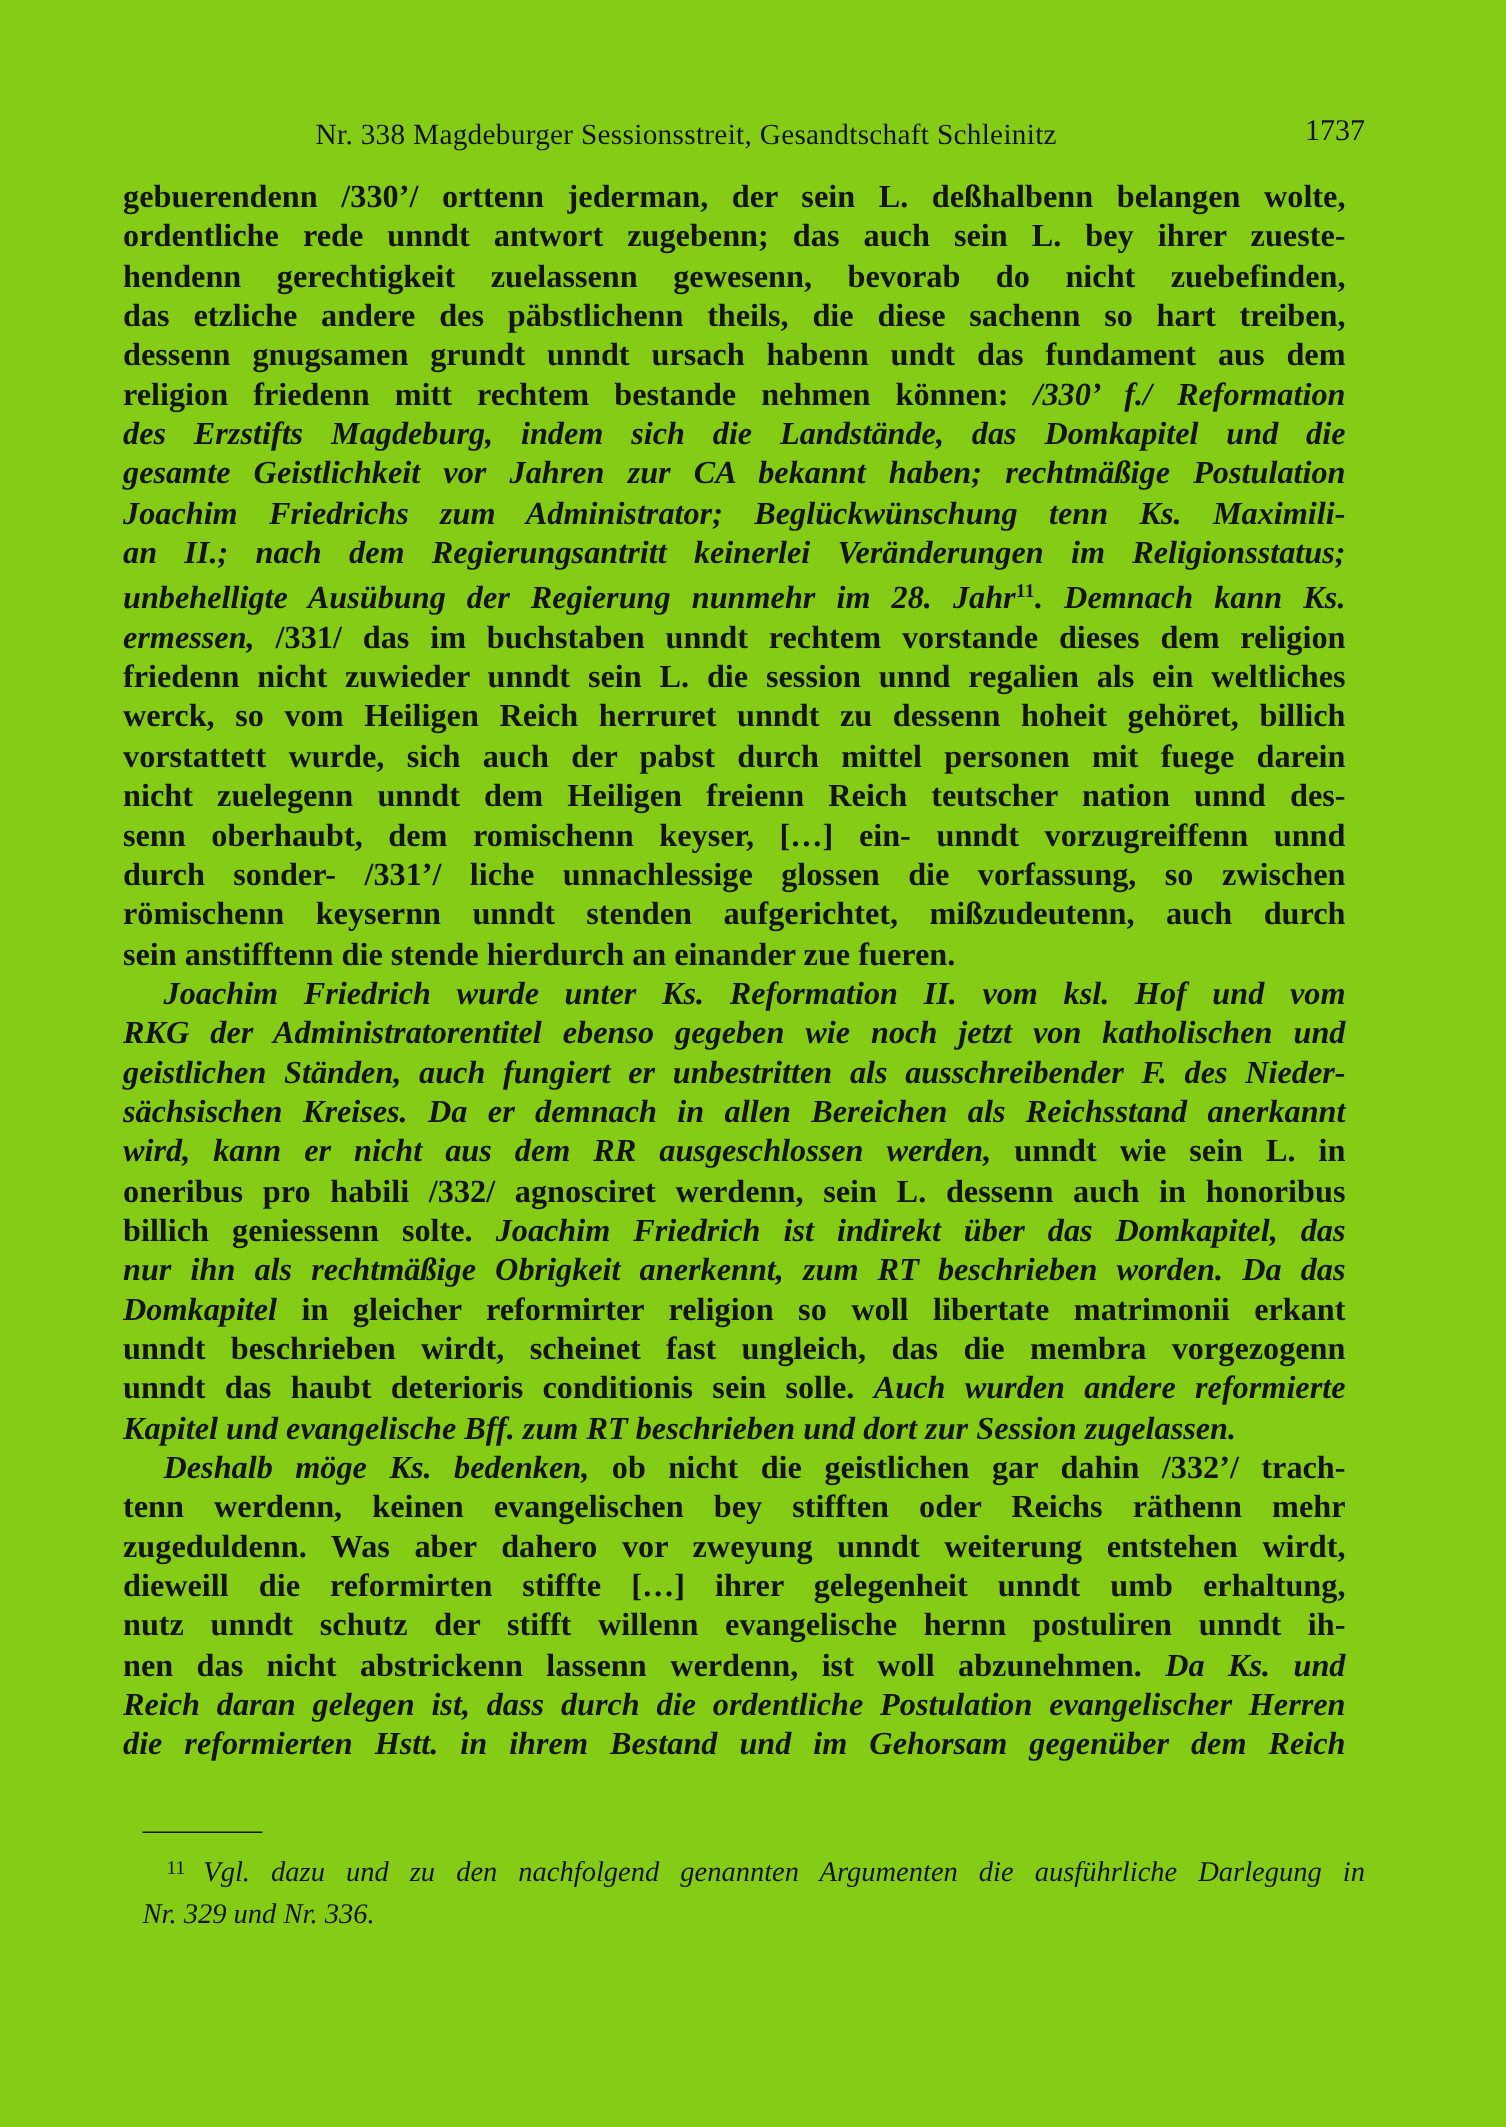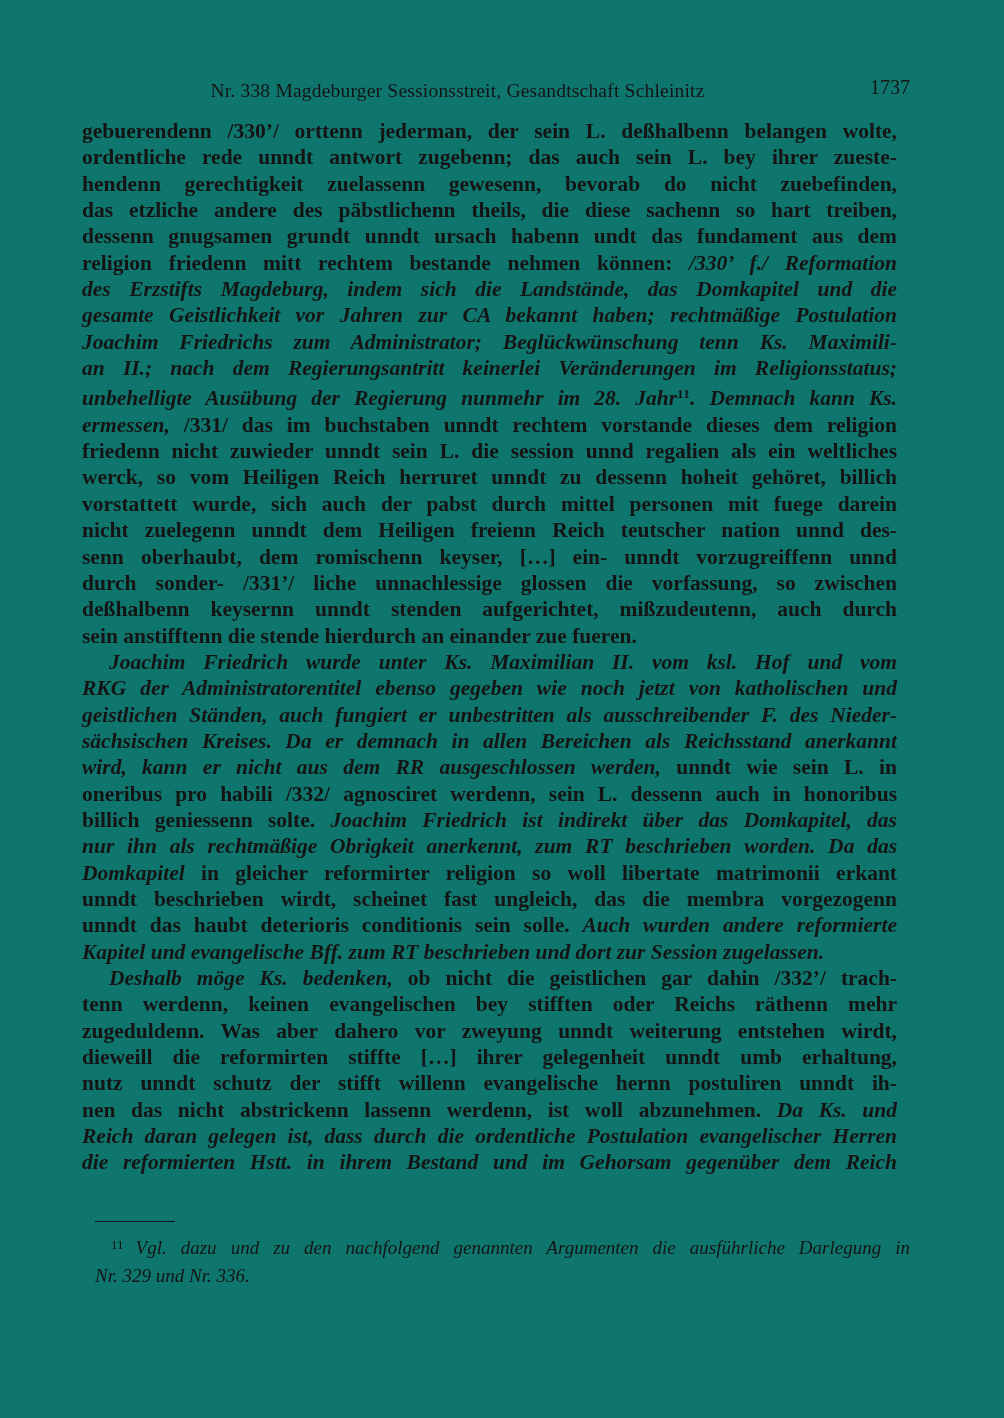--- a/index.html
+++ b/index.html
@@ -1,20 +1,20 @@
 <!DOCTYPE html>
 <html><head>
 <meta charset="utf-8">
 <style>
   html, body { margin: 0; padding: 0; background: #ffffff; }
   .page {
     position: relative;
     width: 1004px;
     height: 1418px;
-    background: #0f766e;
+    background: #84cc16;
     color: #141414;
     font-family: "Liberation Serif", serif;
     overflow: hidden;
   }
   .running-head {
     position: absolute;
     top: 80px; left: 95px; width: 815px; height: 26px;
   }
   .running-title {
     position: absolute;
@@ -88,23 +88,23 @@
       <div class="line"><span class="seg-i">Joachim Friedrichs zum Administrator; Beglückwünschung tenn Ks. Maximili-</span></div>
       <div class="line"><span class="seg-i">an II.; nach dem Regierungsantritt keinerlei Veränderungen im Religionsstatus;</span></div>
       <div class="line"><span class="seg-i">unbehelligte Ausübung der Regierung nunmehr im 28. Jahr</span><span class="seg-sup">11</span><span class="seg-i">. Demnach kann Ks.</span></div>
       <div class="line"><span class="seg-i">ermessen,</span><span class="seg-r"> /331/ das im buchstaben unndt rechtem vorstande dieses dem religion</span></div>
       <div class="line"><span class="seg-r">friedenn nicht zuwieder unndt sein L. die session unnd regalien als ein weltliches</span></div>
       <div class="line"><span class="seg-r">werck, so vom Heiligen Reich herruret unndt zu dessenn hoheit gehöret, billich</span></div>
       <div class="line"><span class="seg-r">vorstattett wurde, sich auch der pabst durch mittel personen mit fuege darein</span></div>
       <div class="line"><span class="seg-r">nicht zuelegenn unndt dem Heiligen freienn Reich teutscher nation unnd des-</span></div>
       <div class="line"><span class="seg-r">senn oberhaubt, dem romischenn keyser, […] ein- unndt vorzugreiffenn unnd</span></div>
       <div class="line"><span class="seg-r">durch sonder- /331’/ liche unnachlessige glossen die vorfassung, so zwischen</span></div>
-      <div class="line"><span class="seg-r">deßhalbenn keysernn unndt stenden aufgerichtet, mißzudeutenn, auch durch</span></div>
+      <div class="line"><span class="seg-r">römischenn keysernn unndt stenden aufgerichtet, mißzudeutenn, auch durch</span></div>
       <div class="line noj"><span class="seg-r">sein anstifftenn die stende hierdurch an einander zue fueren.</span></div>
-      <div class="line ind"><span class="seg-i">Joachim Friedrich wurde unter Ks. Maximilian II. vom ksl. Hof und vom</span></div>
+      <div class="line ind"><span class="seg-i">Joachim Friedrich wurde unter Ks. Reformation II. vom ksl. Hof und vom</span></div>
       <div class="line"><span class="seg-i">RKG der Administratorentitel ebenso gegeben wie noch jetzt von katholischen und</span></div>
       <div class="line"><span class="seg-i">geistlichen Ständen, auch fungiert er unbestritten als ausschreibender F. des Nieder-</span></div>
       <div class="line"><span class="seg-i">sächsischen Kreises. Da er demnach in allen Bereichen als Reichsstand anerkannt</span></div>
       <div class="line"><span class="seg-i">wird, kann er nicht aus dem RR ausgeschlossen werden,</span><span class="seg-r"> unndt wie sein L. in</span></div>
       <div class="line"><span class="seg-r">oneribus pro habili /332/ agnosciret werdenn, sein L. dessenn auch in honoribus</span></div>
       <div class="line"><span class="seg-r">billich geniessenn solte. </span><span class="seg-i">Joachim Friedrich ist indirekt über das Domkapitel, das</span></div>
       <div class="line"><span class="seg-i">nur ihn als rechtmäßige Obrigkeit anerkennt, zum RT beschrieben worden. Da das</span></div>
       <div class="line"><span class="seg-i">Domkapitel</span><span class="seg-r"> in gleicher reformirter religion so woll libertate matrimonii erkant</span></div>
       <div class="line"><span class="seg-r">unndt beschrieben wirdt, scheinet fast ungleich, das die membra vorgezogenn</span></div>
       <div class="line"><span class="seg-r">unndt das haubt deterioris conditionis sein solle. </span><span class="seg-i">Auch wurden andere reformierte</span></div>

